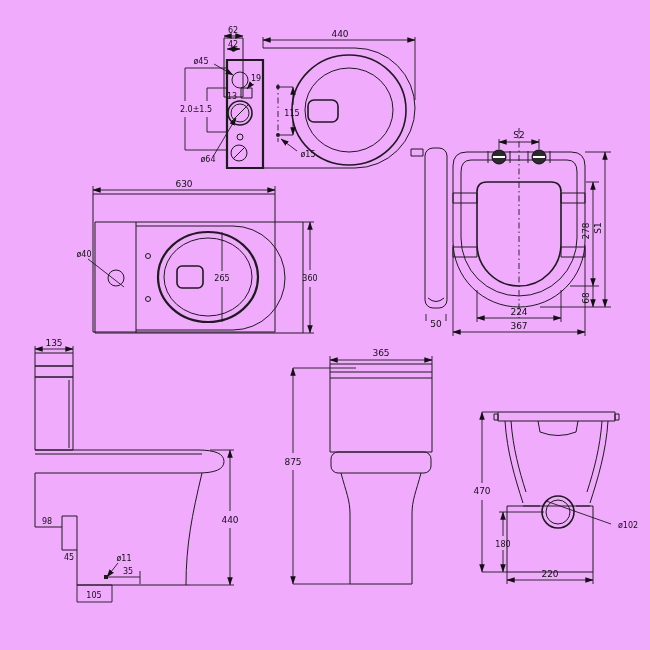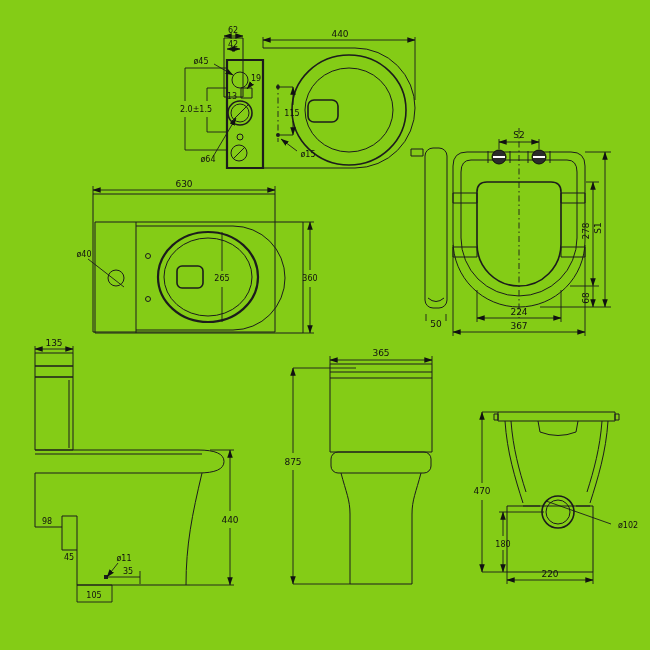--- a/index.html
+++ b/index.html
@@ -1,16 +1,16 @@
 <!DOCTYPE html>
 <html><head>
 <meta charset="utf-8">
 <style>
   html,body{margin:0;padding:0;background:#ffffff;}
-  .canvas{width:650px;height:650px;background:#84cc16;position:relative;overflow:hidden;}
+  .canvas{width:650px;height:650px;background:#f0abfc;position:relative;overflow:hidden;}
   svg{display:block;}
   svg *{vector-effect:non-scaling-stroke;}
   .ln{stroke:#1c1c1c;stroke-width:1;fill:none;}
   .thick{stroke:#1c1c1c;stroke-width:2.2;fill:none;}
   .med{stroke:#1c1c1c;stroke-width:1.6;fill:none;}
   .dim{stroke:#1c1c1c;stroke-width:0.9;fill:none;}
   .dash{stroke:#1c1c1c;stroke-width:0.9;fill:none;stroke-dasharray:6 3 1.5 3;}
   .dot{fill:#1c1c1c;stroke:none;}
   text{font-family:"DejaVu Sans",sans-serif;font-size:9px;fill:#111;}
   .sm{font-size:8px;}

